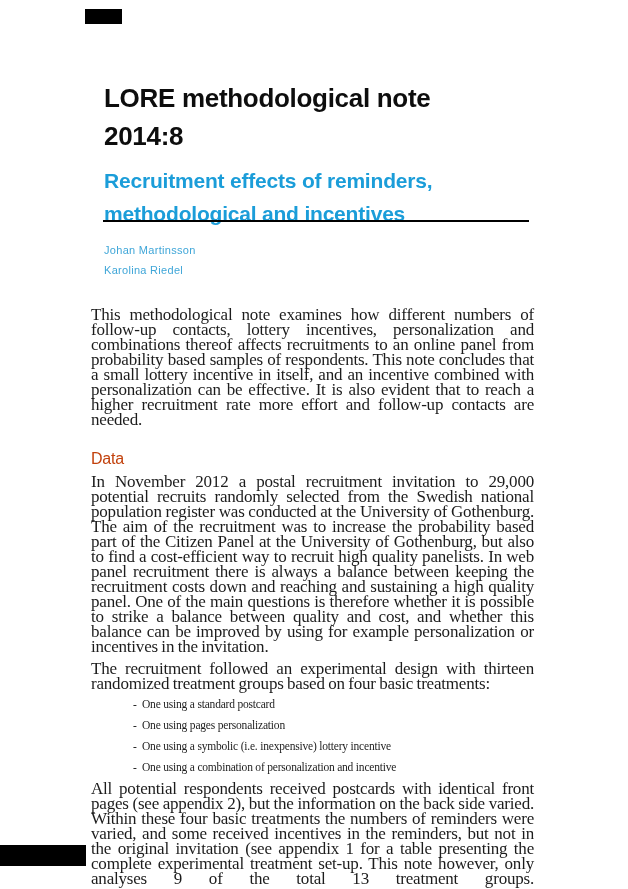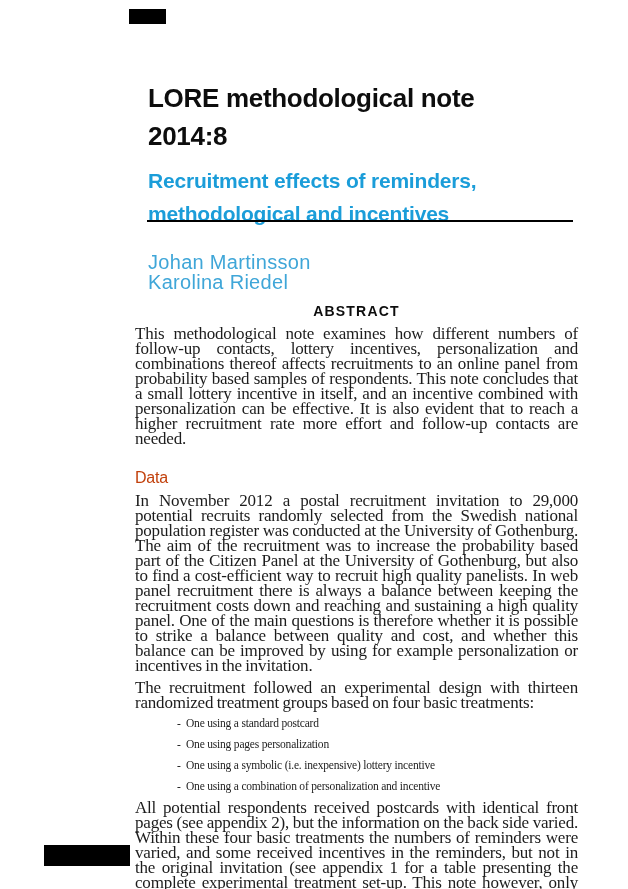--- a/index.html
+++ b/index.html
@@ -9,21 +9,20 @@
     --body-text: #1C1C1C;
   }
   * { margin: 0; padding: 0; box-sizing: border-box; }
   html, body { background: #ffffff; }
   body { width: 628px; height: 889px; position: relative; overflow: hidden; }
 
   .page {
     position: absolute; left: 0; top: 0; width: 557px; height: 889px;
     background: #ffffff;
     font-family: "Liberation Sans", sans-serif;
-    margin-left: 44px;
   }
 
   .corner-tab-top {
     position: absolute; left: 85px; top: 9px; width: 37px; height: 15px;
     background: #000000;
   }
 
   .masthead {
     position: absolute; left: 104px; top: 79px; width: 440px;
   }
@@ -36,22 +35,22 @@
     font-size: 21px; line-height: 33px; font-weight: bold;
     color: var(--accent-cyan); letter-spacing: -0.2px;
   }
 
   .title-rule {
     position: absolute; left: 103px; top: 220px; width: 426px; height: 2px;
     background: #000000;
   }
 
   .authors {
-    position: absolute; left: 104px; top: 252px;
-    font-size: 20px; line-height: 20px; color: var(--author-cyan);
+    position: absolute; left: 104px; top: 240px;
+    font-size: 11px; line-height: 20px; color: var(--author-cyan);
     letter-spacing: 0.3px;
   }
 
   .content {
     position: absolute; left: 91px; top: 300px; width: 443px;
     color: var(--body-text);
   }
   .abstract-heading {
     padding-top: 3px;
     text-align: center;
@@ -121,21 +120,20 @@
   </div>
 
   <div class="title-rule"></div>
 
   <div class="authors">
     <div>Johan Martinsson</div>
     <div>Karolina Riedel</div>
   </div>
 
   <div class="content">
-    <div class="abstract-heading">ABSTRACT</div>
     <p class="serif-par abstract-text">This methodological note examines how different numbers of follow-up contacts, lottery incentives, personalization and combinations thereof affects recruitments to an online panel from probability based samples of respondents. This note concludes that a small lottery incentive in itself, and an incentive combined with personalization can be effective. It is also evident that to reach a higher recruitment rate more effort and follow-up contacts are needed.</p>
 
     <h2 class="section-heading">Data</h2>
 
     <p class="serif-par par-1">In November 2012 a postal recruitment invitation to 29,000 potential recruits randomly selected from the Swedish national population register was conducted at the University of Gothenburg. The aim of the recruitment was to increase the probability based part of the Citizen Panel at the University of Gothenburg, but also to find a cost-efficient way to recruit high quality panelists. In web panel recruitment there is always a balance between keeping the recruitment costs down and reaching and sustaining a high quality panel. One of the main questions is therefore whether it is possible to strike a balance between quality and cost, and whether this balance can be improved by using for example personalization or incentives in the invitation.</p>
     <p class="serif-par par-2">The recruitment followed an experimental design with thirteen randomized treatment groups based on four basic treatments:</p>
 
     <div class="bullet-list">
       <div class="bullet-item">
         <span class="bullet-marker">-</span>

